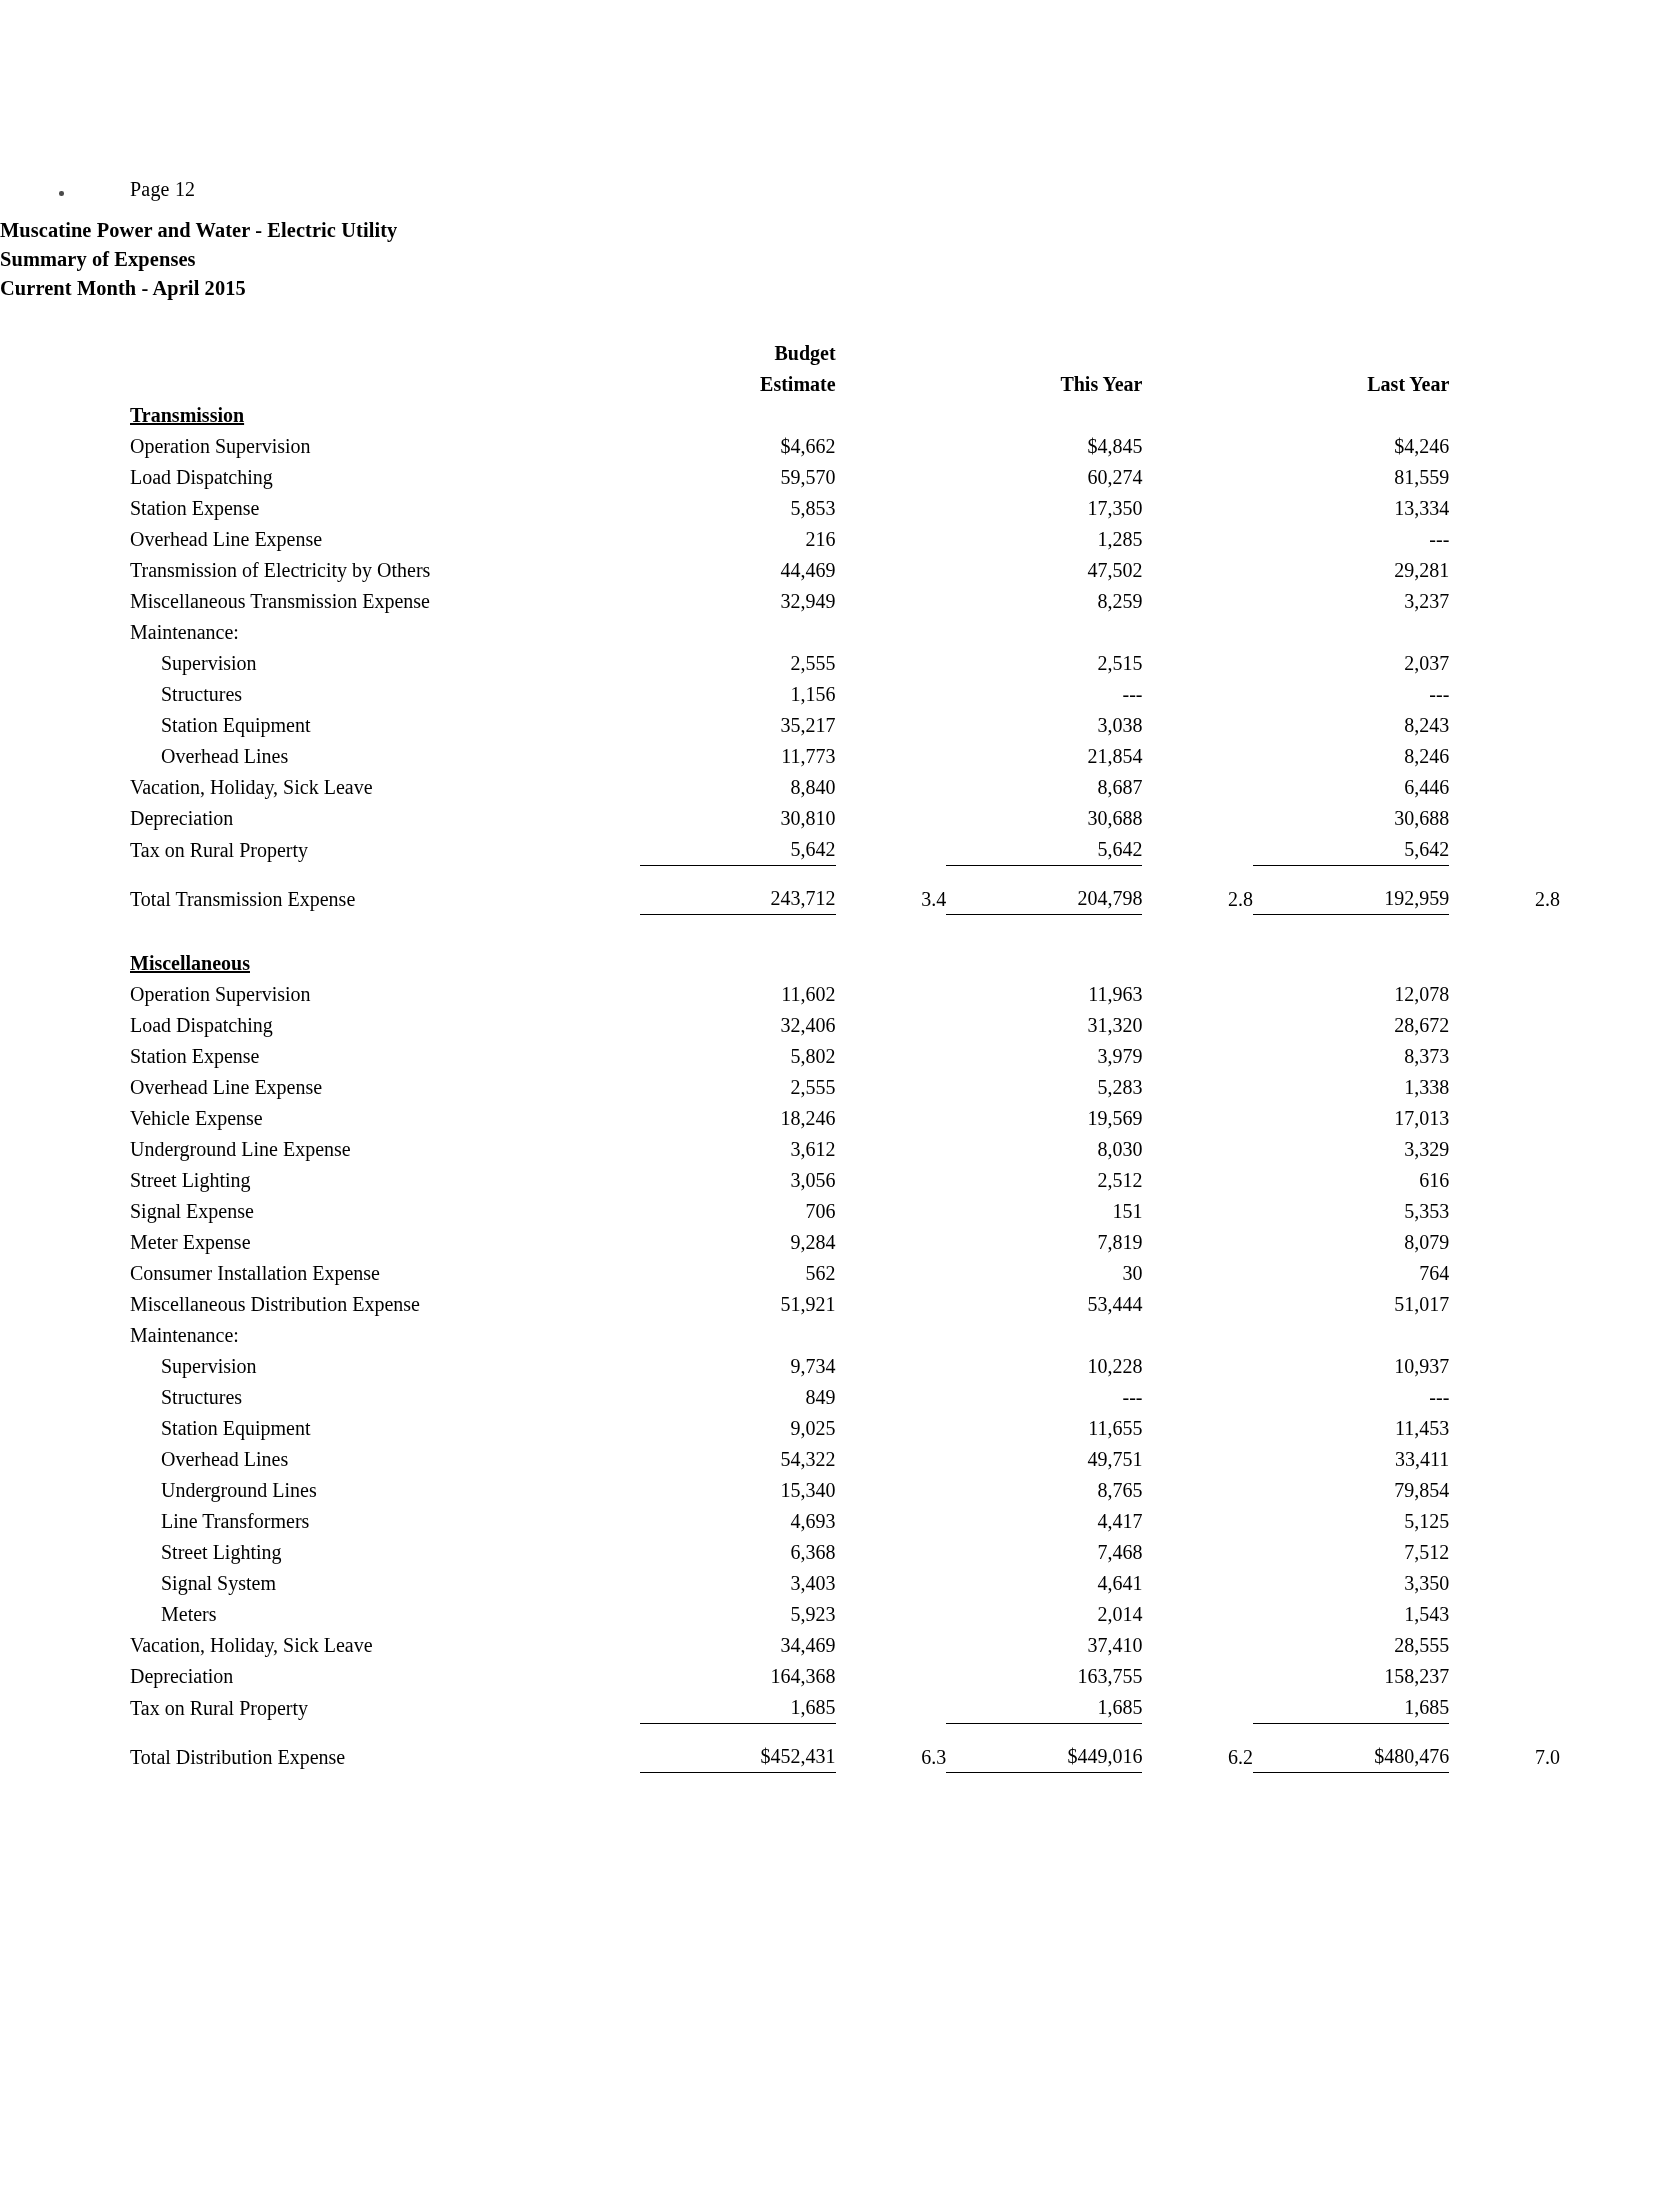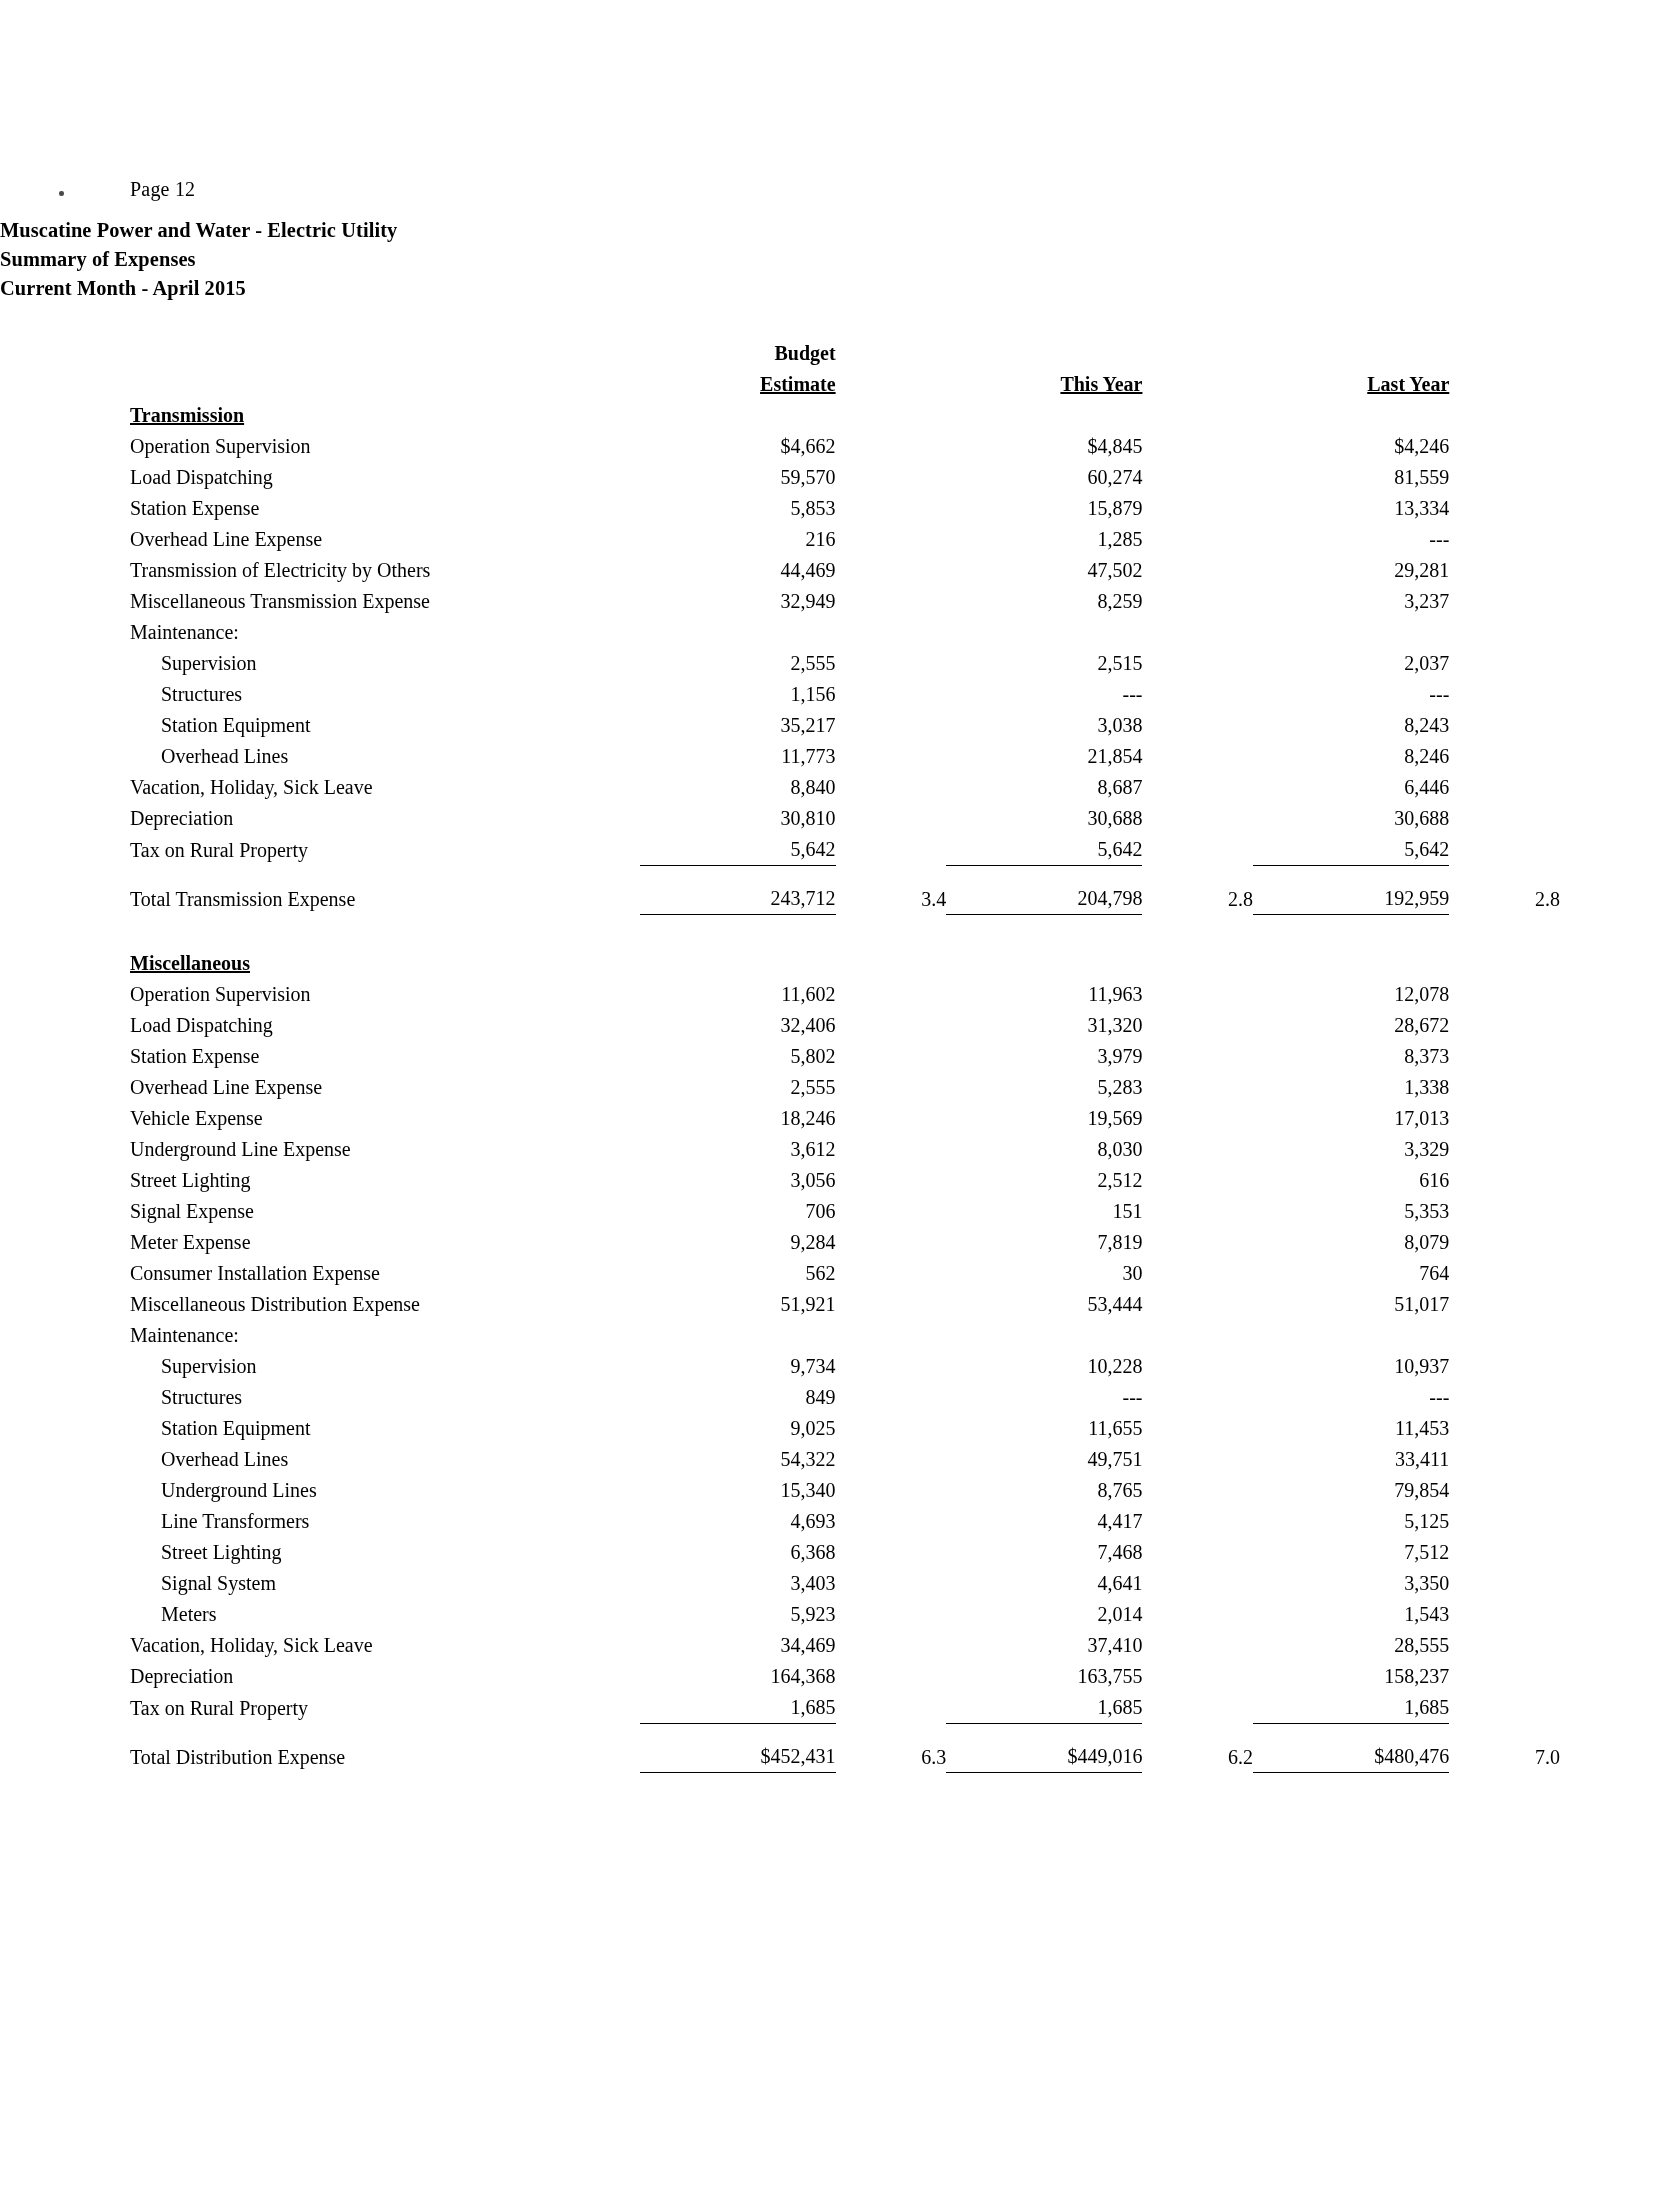--- a/index.html
+++ b/index.html
@@ -75,21 +75,20 @@
     padding-right: 5px;
   }
   td.pct {
     width: 124px;
     text-align: right;
     padding-right: 55px;
   }
   .colhead-under {
     font-weight: bold;
     text-align: center;
-    text-decoration: underline;
   }
   .section-head {
     font-weight: bold;
     text-decoration: underline;
   }
   .indent1 {
     padding-left: 31px !important;
   }
   .underline-cell {
     border-bottom: 1.5px solid #000;
@@ -173,21 +172,21 @@
             <td class="pct"></td>
             <td class="num">60,274</td>
             <td class="pct"></td>
             <td class="num">81,559</td>
             <td class="pct"></td>
           </tr>
           <tr>
             <td class="label">Station Expense</td>
             <td class="num">5,853</td>
             <td class="pct"></td>
-            <td class="num">15,879</td>
+            <td class="num">17,350</td>
             <td class="pct"></td>
             <td class="num">13,334</td>
             <td class="pct"></td>
           </tr>
           <tr>
             <td class="label">Overhead Line Expense</td>
             <td class="num">216</td>
             <td class="pct"></td>
             <td class="num">1,285</td>
             <td class="pct"></td>

